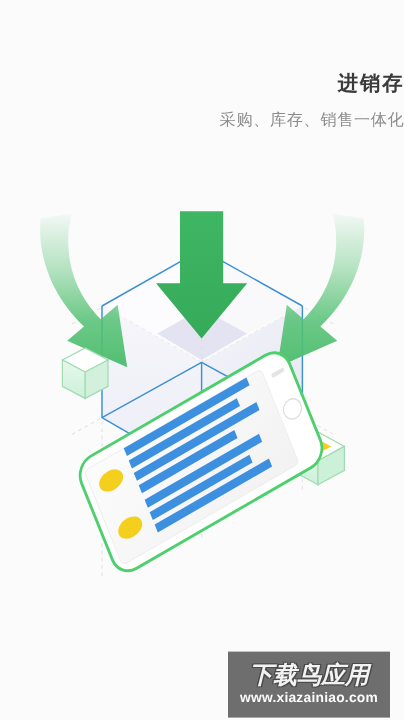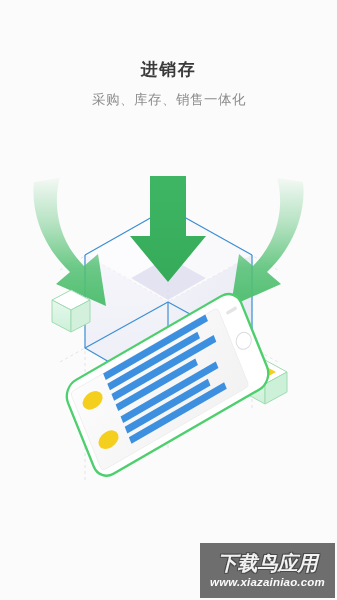--- a/index.html
+++ b/index.html
@@ -17,21 +17,21 @@
     background: #fbfbfb;
     overflow: hidden;
   }
 
   
   #header {
     position: absolute;
     top: 58px;
     left: 0;
     width: 337px;
-    text-align: center;
+    text-align: right;
   }
   #page-title {
     font-size: 17px;
     font-weight: bold;
     color: #3a3a3a;
     letter-spacing: 1.5px;
     line-height: 24px;
     margin: 0;
   }
   #page-subtitle {
@@ -50,21 +50,21 @@
     width: 337px;
     height: 400px;
   }
   #illustration svg {
     display: block;
   }
 
   
   #watermark {
     position: absolute;
-    right: 2px;
+    right: 12px;
     bottom: 2px;
     width: 135px;
     height: 55px;
     background: #6e6e6e;
     display: flex;
     flex-direction: column;
     align-items: center;
     justify-content: center;
     overflow: hidden;
   }
@@ -78,21 +78,20 @@
       -1px -1px 0 #4a4a4a,
        1px -1px 0 #4a4a4a,
       -1px  1px 0 #4a4a4a,
        1px  1px 0 #4a4a4a;
     font-style: italic;
     white-space: nowrap;
   }
   #watermark-url {
     font-size: 11.5px;
     font-weight: bold;
-    font-style: italic;
     color: #fbfbfb;
     letter-spacing: 0.2px;
     line-height: 15px;
     white-space: nowrap;
   }
 </style>
 </head>
 <body>
 
 <div id="screen">

